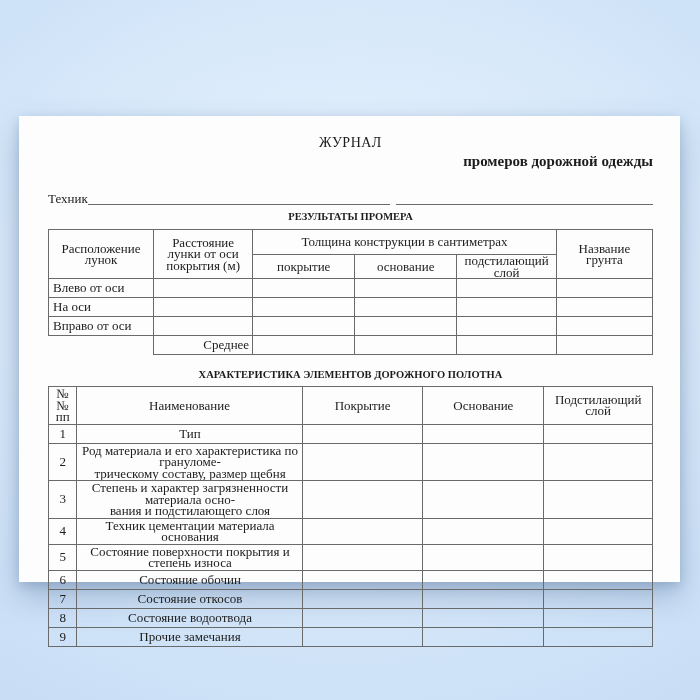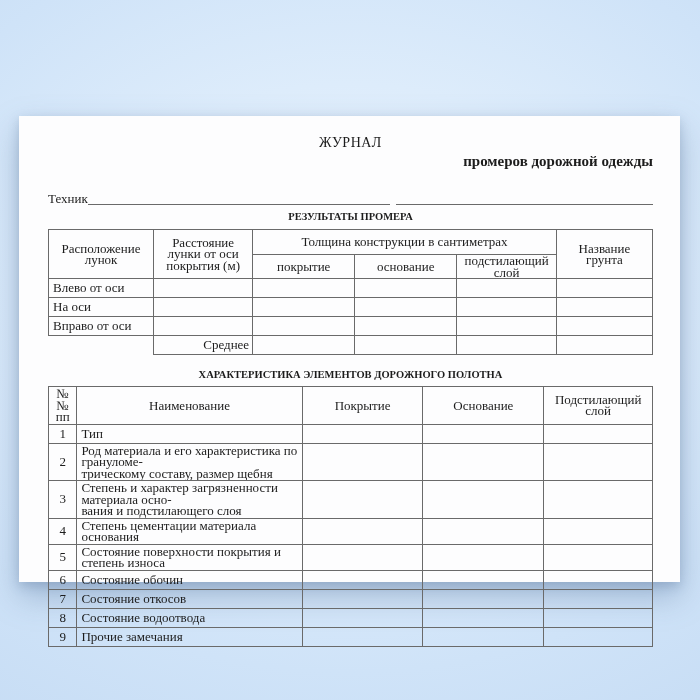--- a/index.html
+++ b/index.html
@@ -75,21 +75,21 @@
   th { text-align: center; line-height: 11.5px; }
   .t1 thead tr.top th { height: 25px; }
   .t1 thead tr.sub th { height: 14px; padding: 0 2px; }
   .t1 tbody td { height: 18px; font-family: Liberation Serif, serif; }
   .t1 td.row-label { text-align: left; padding-left: 4px; }
   .t1 td.avg-spacer { border-left: none; border-bottom: none; }
   .t1 td.avg-label { text-align: right; }
   .t2 th { height: 22px; }
   .t2 td { height: 15px; }
   .t2 td.num { text-align: center; }
-  .t2 td.name { text-align: left; padding-left: 4px; line-height: 11.5px; }
+  .t2 td.name { text-align: center; padding-left: 4px; line-height: 11.5px; }
   .pre { white-space: pre-line; }
 </style>
 </head>
 <body>
 
 <div class="paper">
 
   <div class="form-title">ЖУРНАЛ</div>
   <div class="form-subtitle">промеров дорожной одежды</div>
 
@@ -198,21 +198,21 @@
       <tr>
         <td class="num">3</td>
         <td class="name pre">Степень и характер загрязненности материала осно-
 вания и подстилающего слоя</td>
         <td></td>
         <td></td>
         <td></td>
       </tr>
       <tr>
         <td class="num">4</td>
-        <td class="name">Степень цементации материала основания</td>
+        <td class="name">Техник цементации материала основания</td>
         <td></td>
         <td></td>
         <td></td>
       </tr>
       <tr>
         <td class="num">5</td>
         <td class="name">Состояние поверхности покрытия и степень износа</td>
         <td></td>
         <td></td>
         <td></td>

